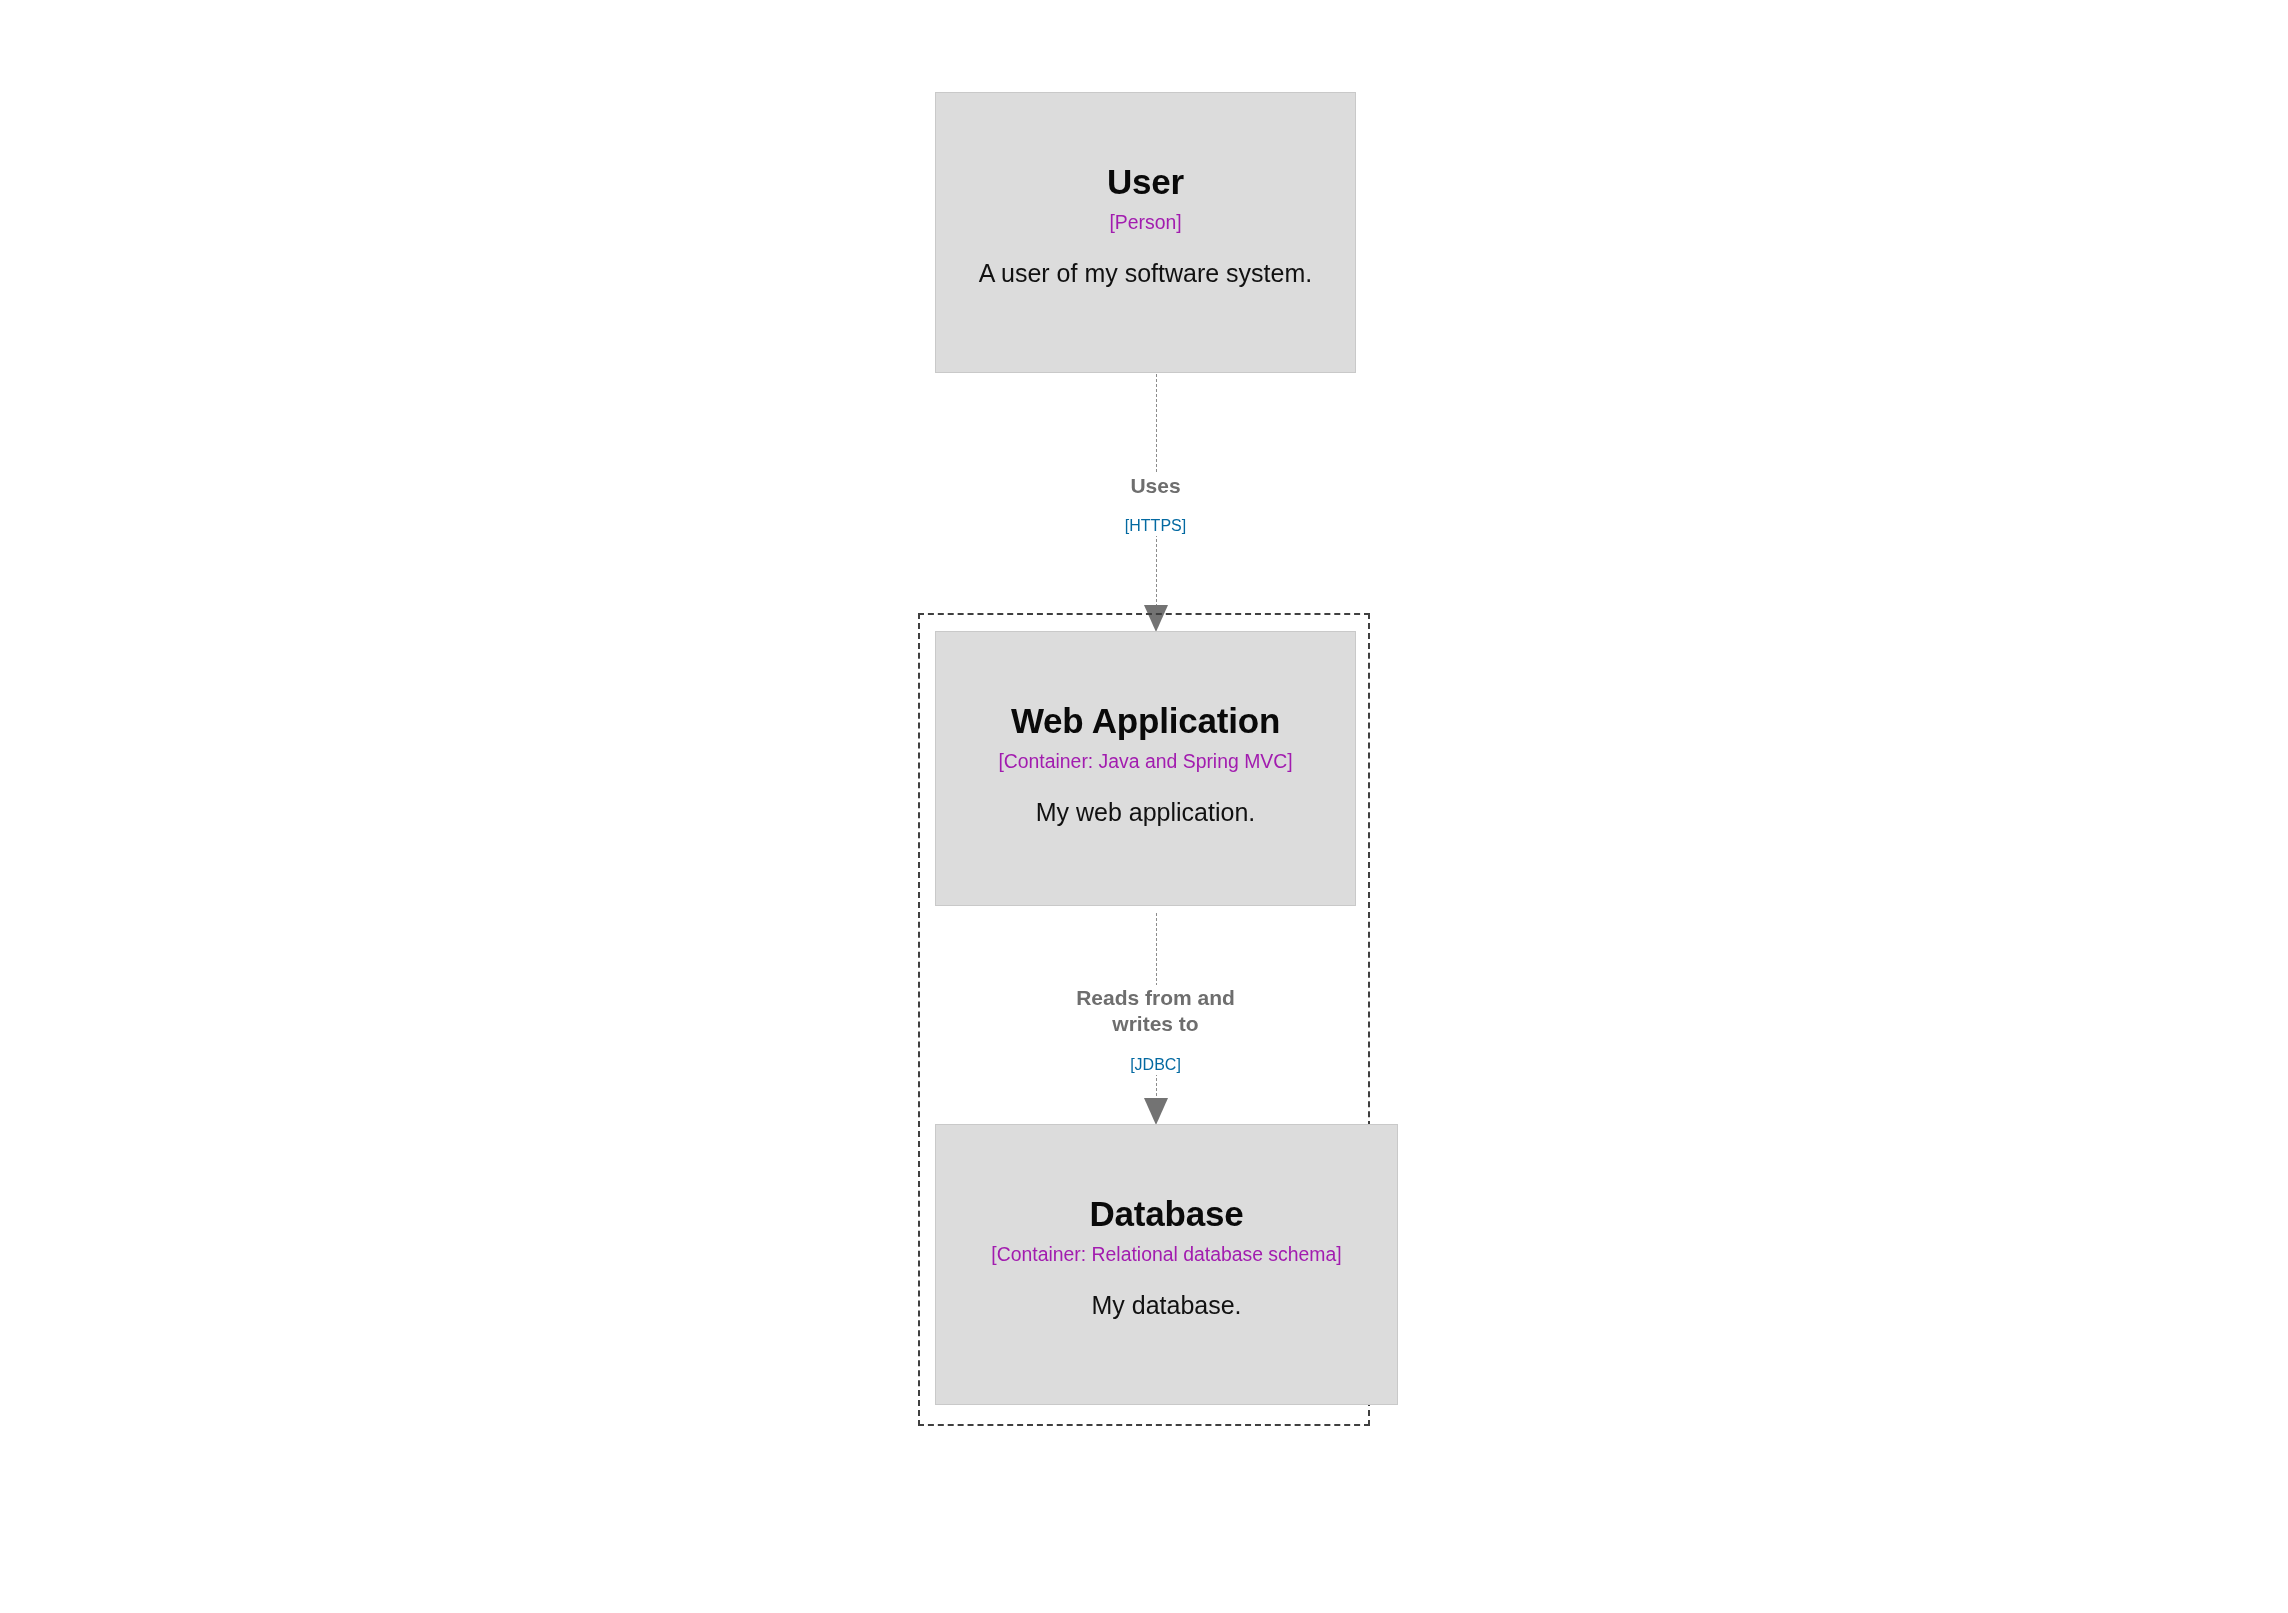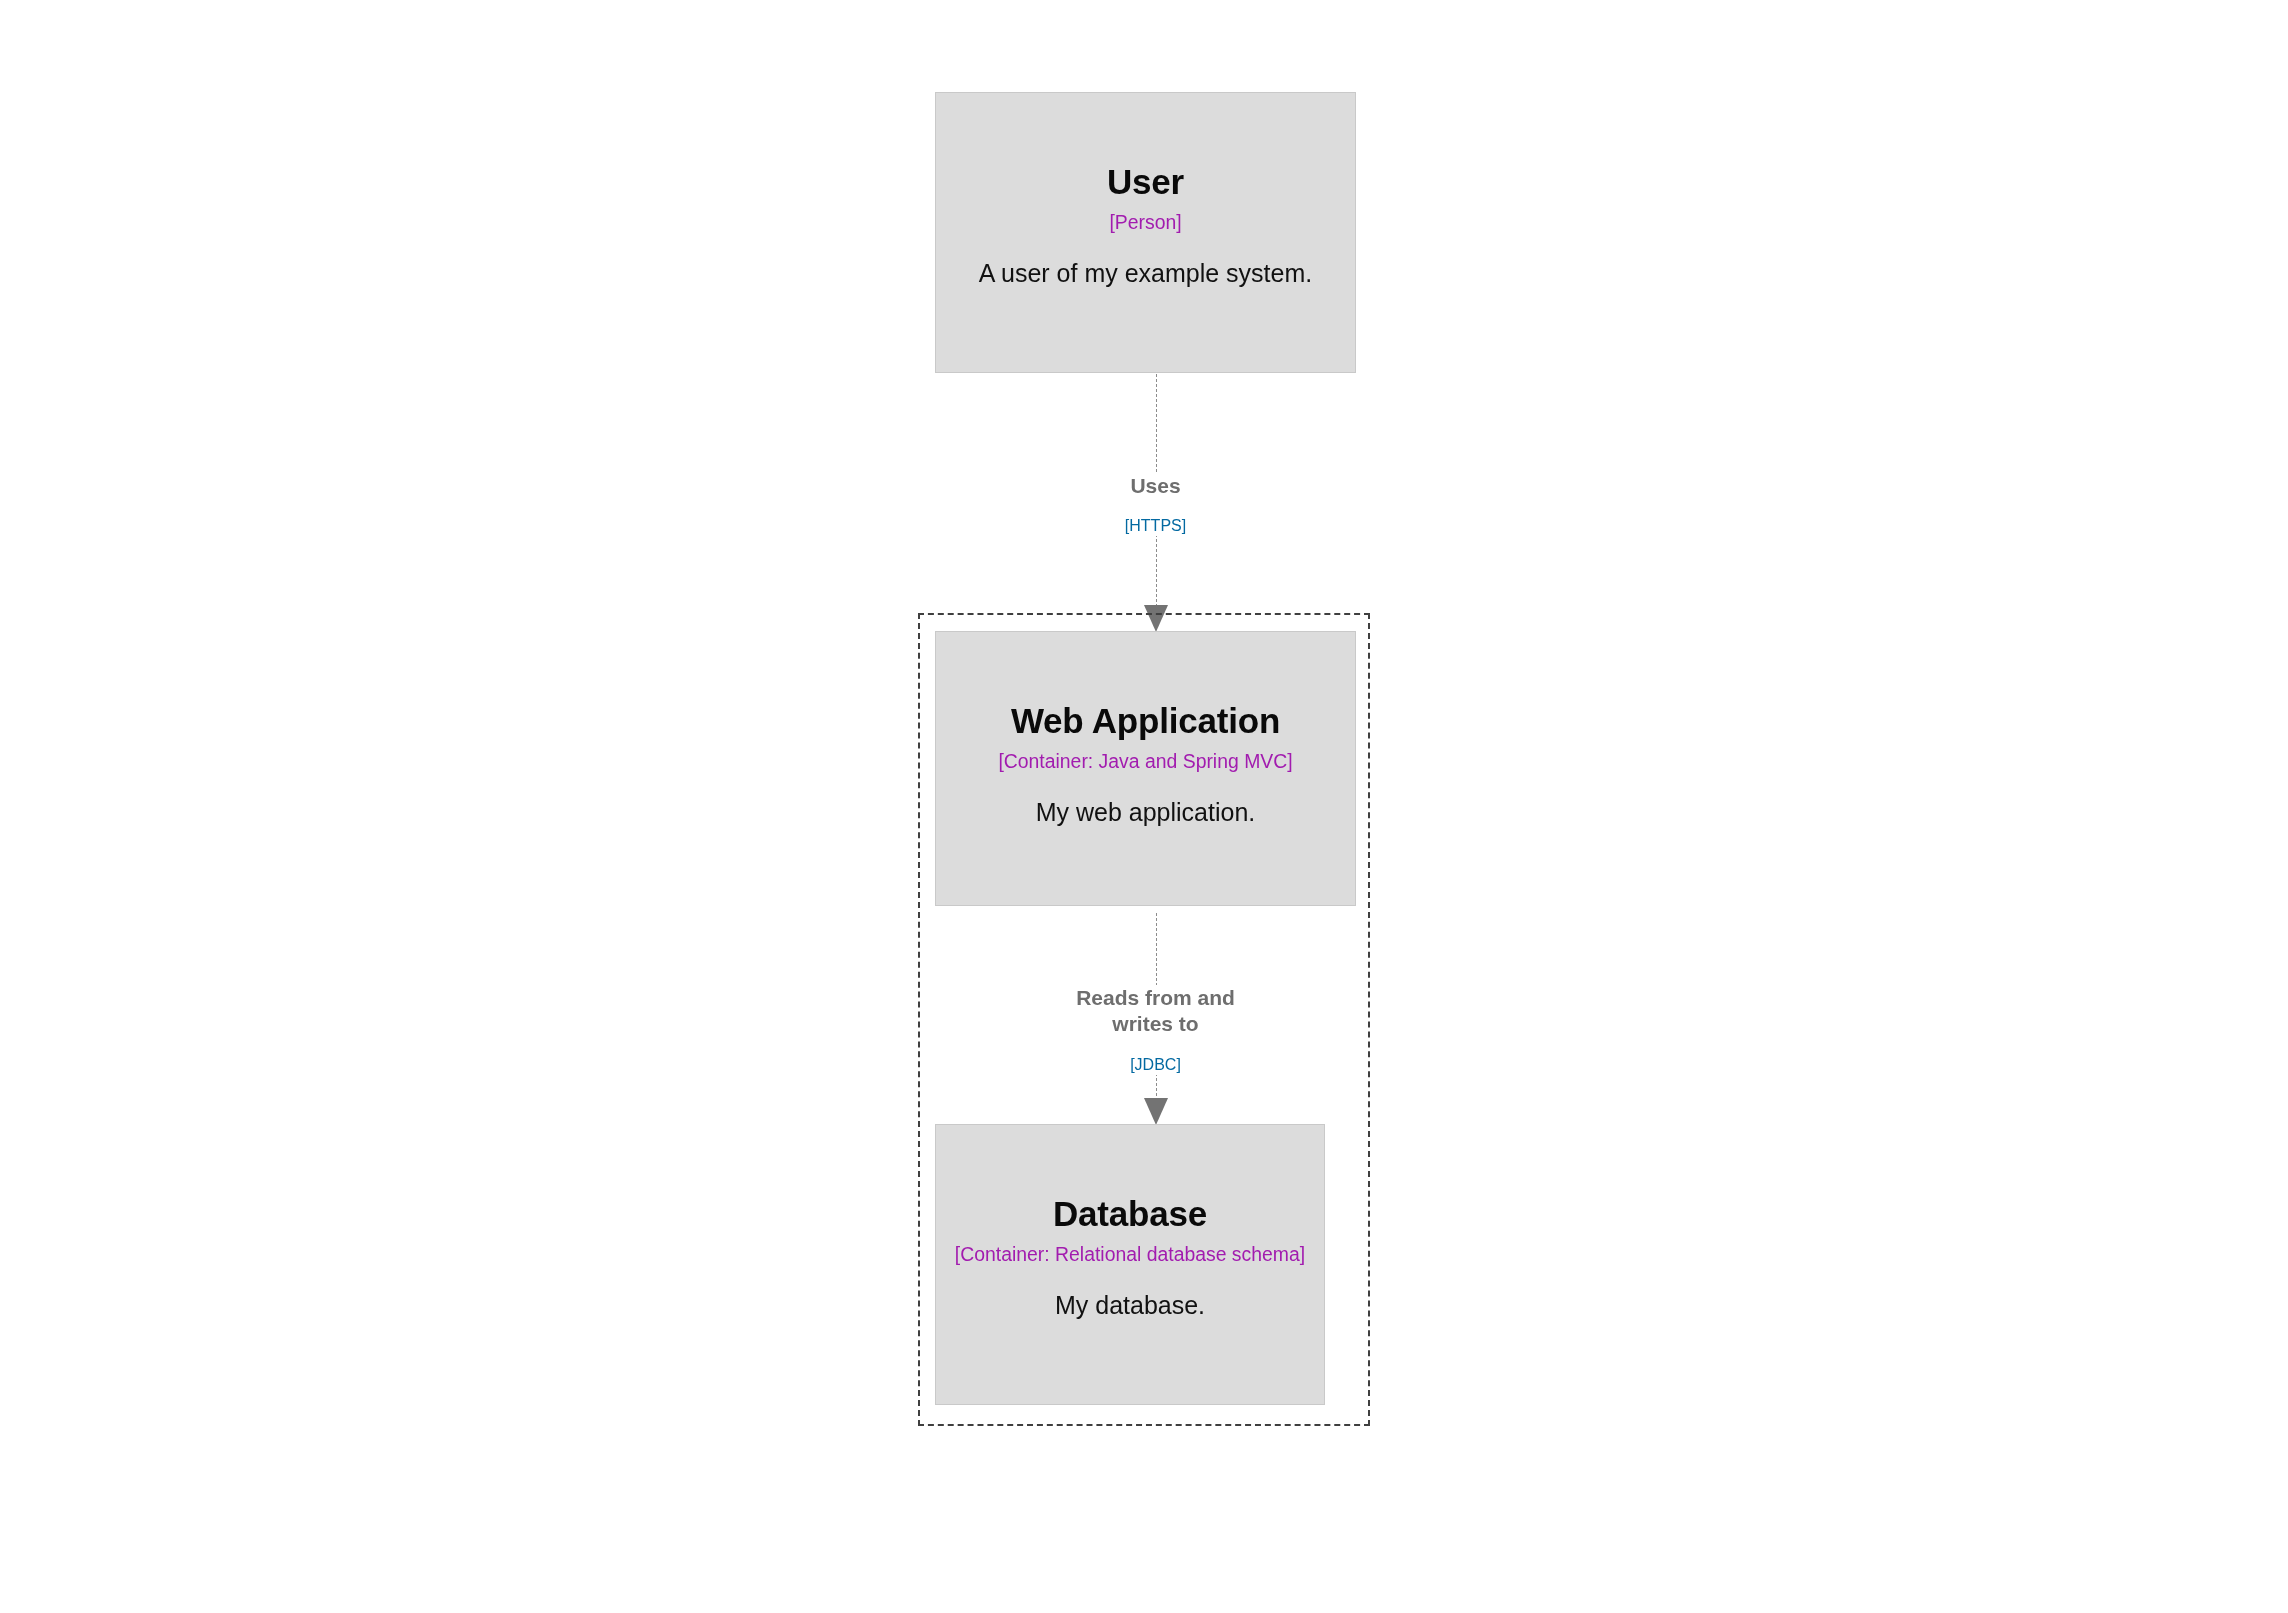--- a/index.html
+++ b/index.html
@@ -68,21 +68,21 @@
   #node-webapp {
     left: 935px;
     top: 631px;
     width: 421px;
     height: 275px;
     padding-top: 70px;
   }
   #node-database {
     left: 935px;
     top: 1124px;
-    width: 390px;
+    width: 463px;
     height: 281px;
     padding-top: 70px;
   }
 
   
   #boundary {
     position: absolute;
     left: 918px;
     top: 613px;
     width: 452px;
@@ -179,21 +179,21 @@
   }
 </style>
 </head>
 <body>
 
 <div id="canvas">
 
   <div class="node" id="node-user">
     <div class="node-name">User</div>
     <div class="node-tech">[Person]</div>
-    <div class="node-desc">A user of my example system.</div>
+    <div class="node-desc">A user of my software system.</div>
   </div>
 
   <div class="rel-line" id="rel-uses-line"></div>
   <div class="arrowhead" id="arrow-uses"></div>
   <div class="rel-label" id="rel-uses-label">
     <div class="rel-desc">Uses</div>
     <div class="rel-tech">[HTTPS]</div>
   </div>
 
   <div id="boundary"></div>

